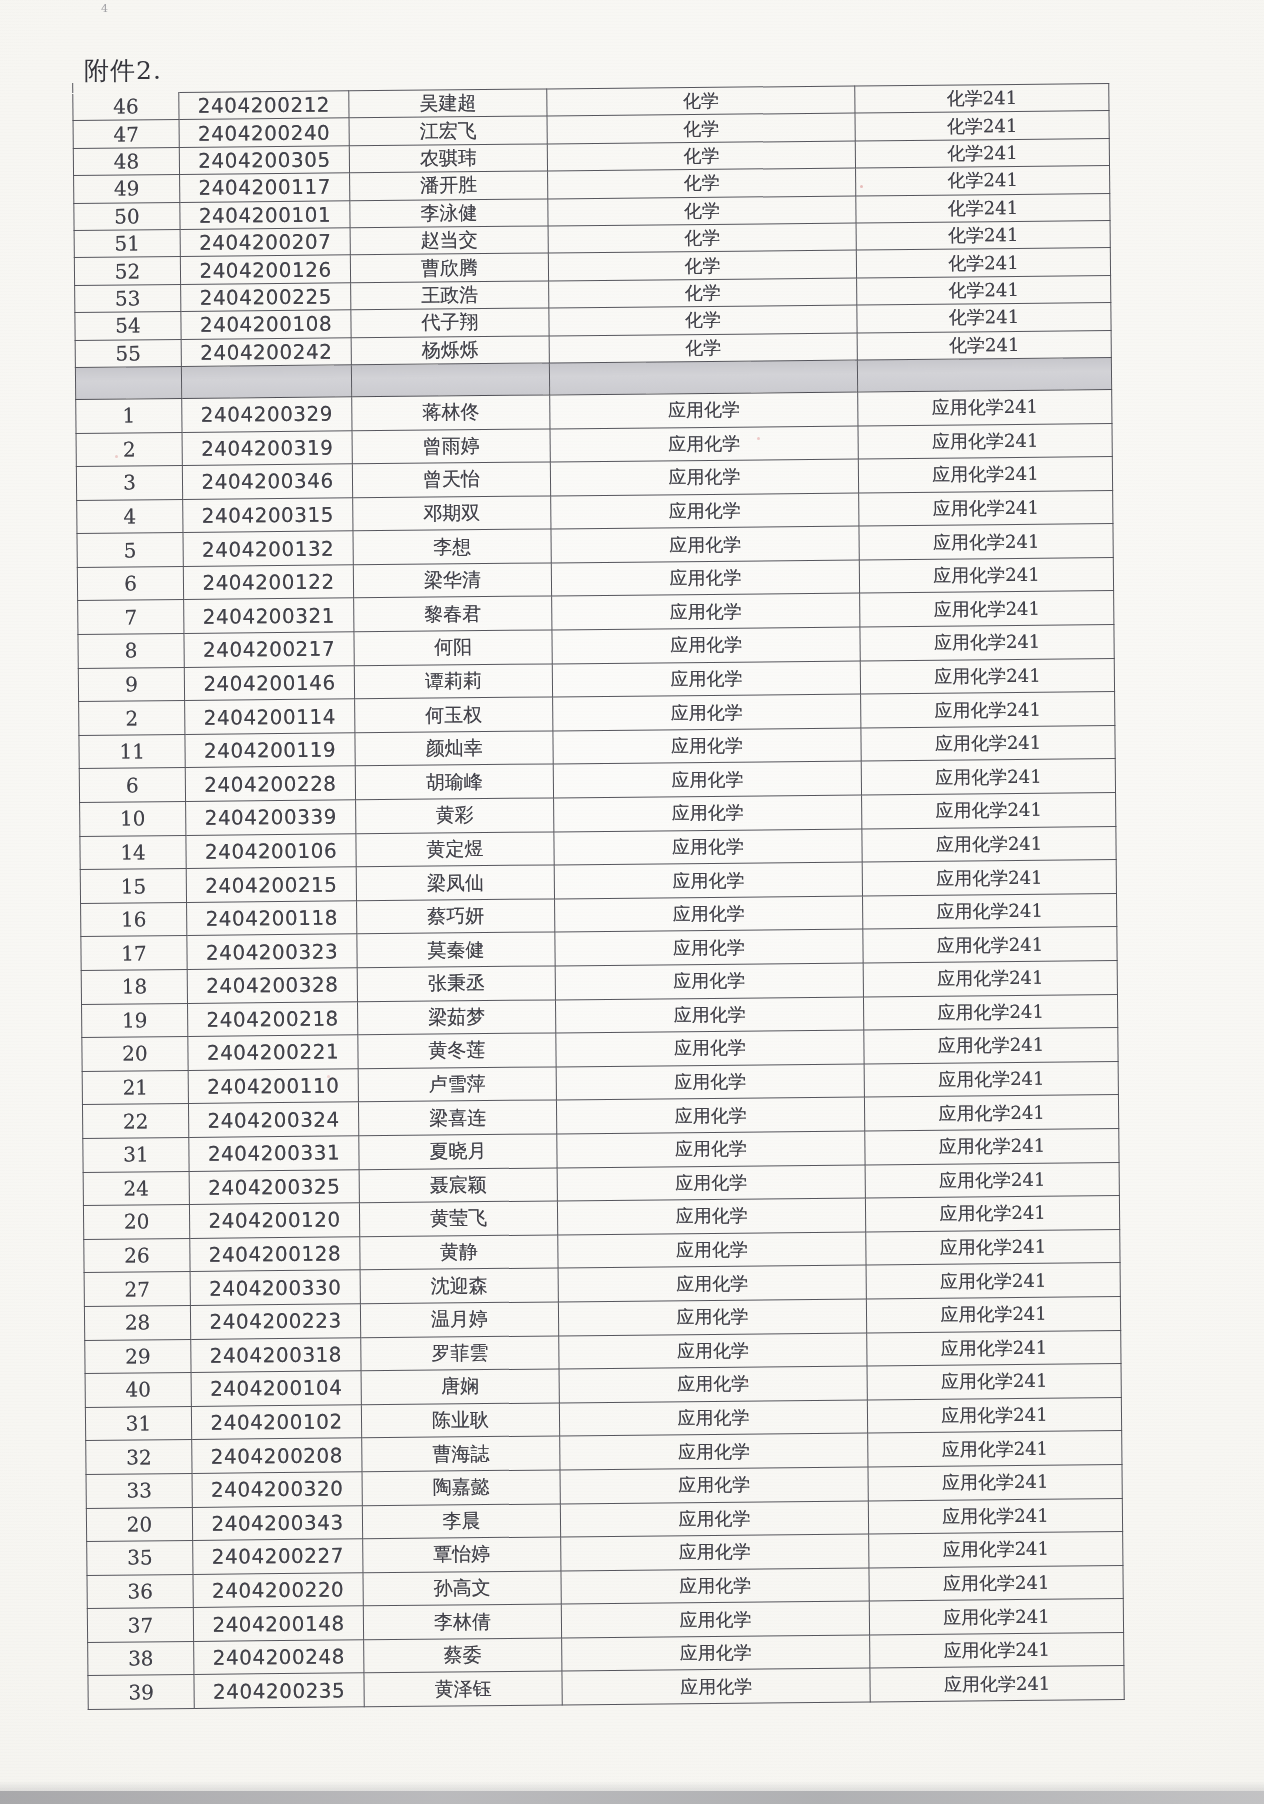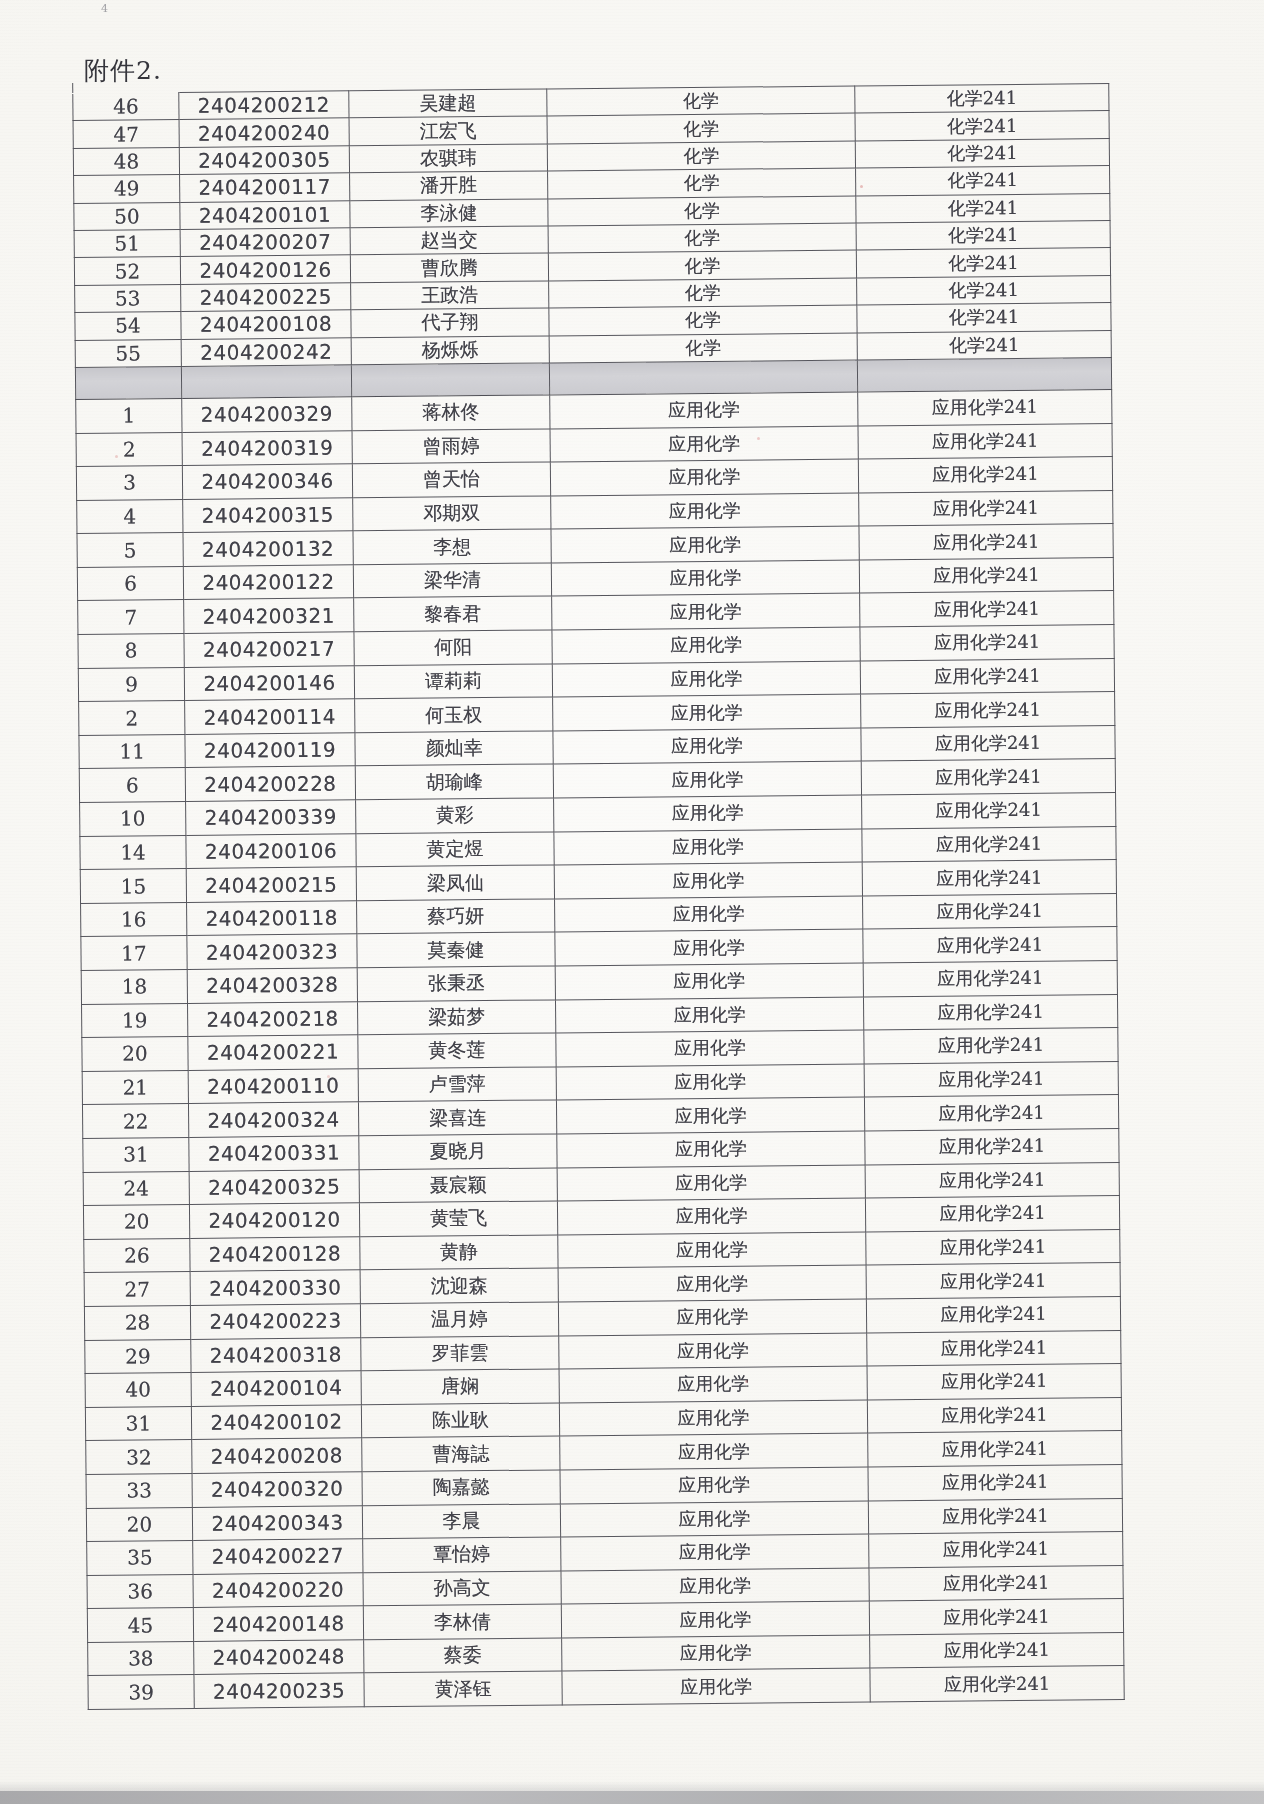--- a/index.html
+++ b/index.html
@@ -454,21 +454,21 @@
             <td class="cell-class">应用化学241</td>
           </tr>
           <tr class="data-row section-1">
             <td class="cell-no">36</td>
             <td class="cell-id">2404200220</td>
             <td class="cell-name">孙高文</td>
             <td class="cell-major">应用化学</td>
             <td class="cell-class">应用化学241</td>
           </tr>
           <tr class="data-row section-1">
-            <td class="cell-no">45</td>
+            <td class="cell-no">37</td>
             <td class="cell-id">2404200148</td>
             <td class="cell-name">李林倩</td>
             <td class="cell-major">应用化学</td>
             <td class="cell-class">应用化学241</td>
           </tr>
           <tr class="data-row section-1">
             <td class="cell-no">38</td>
             <td class="cell-id">2404200248</td>
             <td class="cell-name">蔡委</td>
             <td class="cell-major">应用化学</td>

